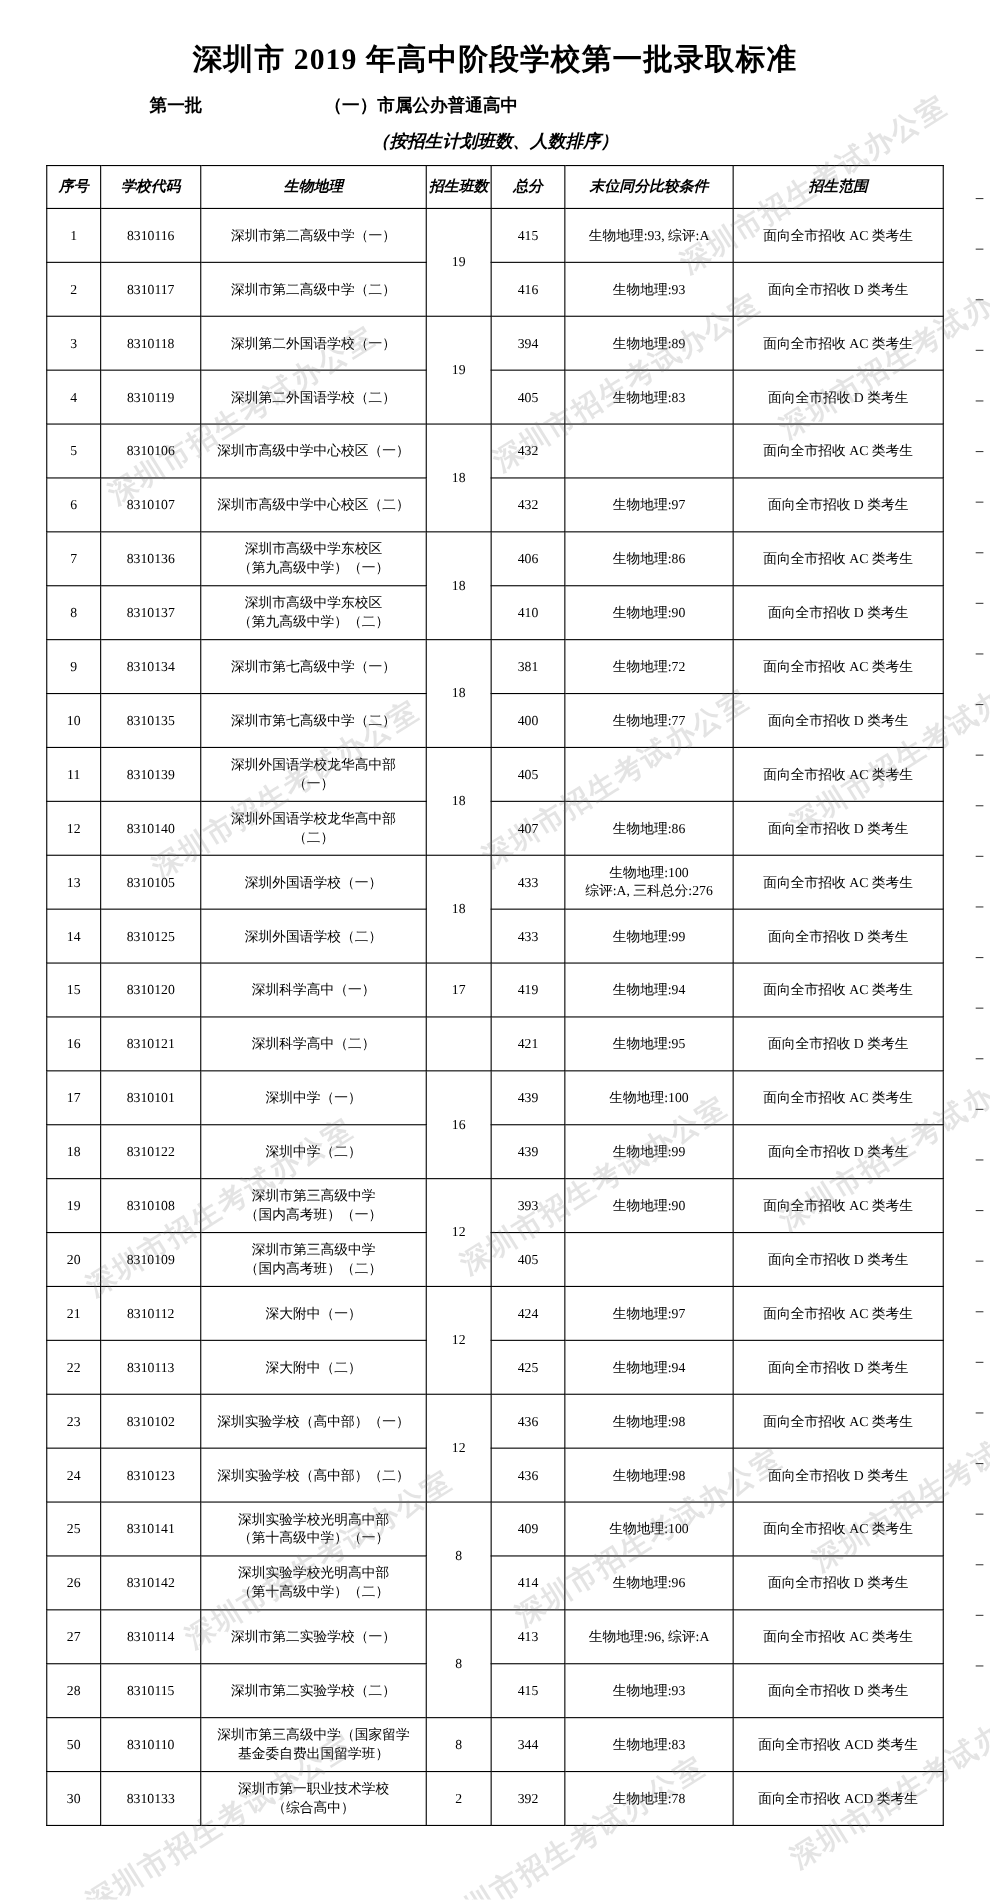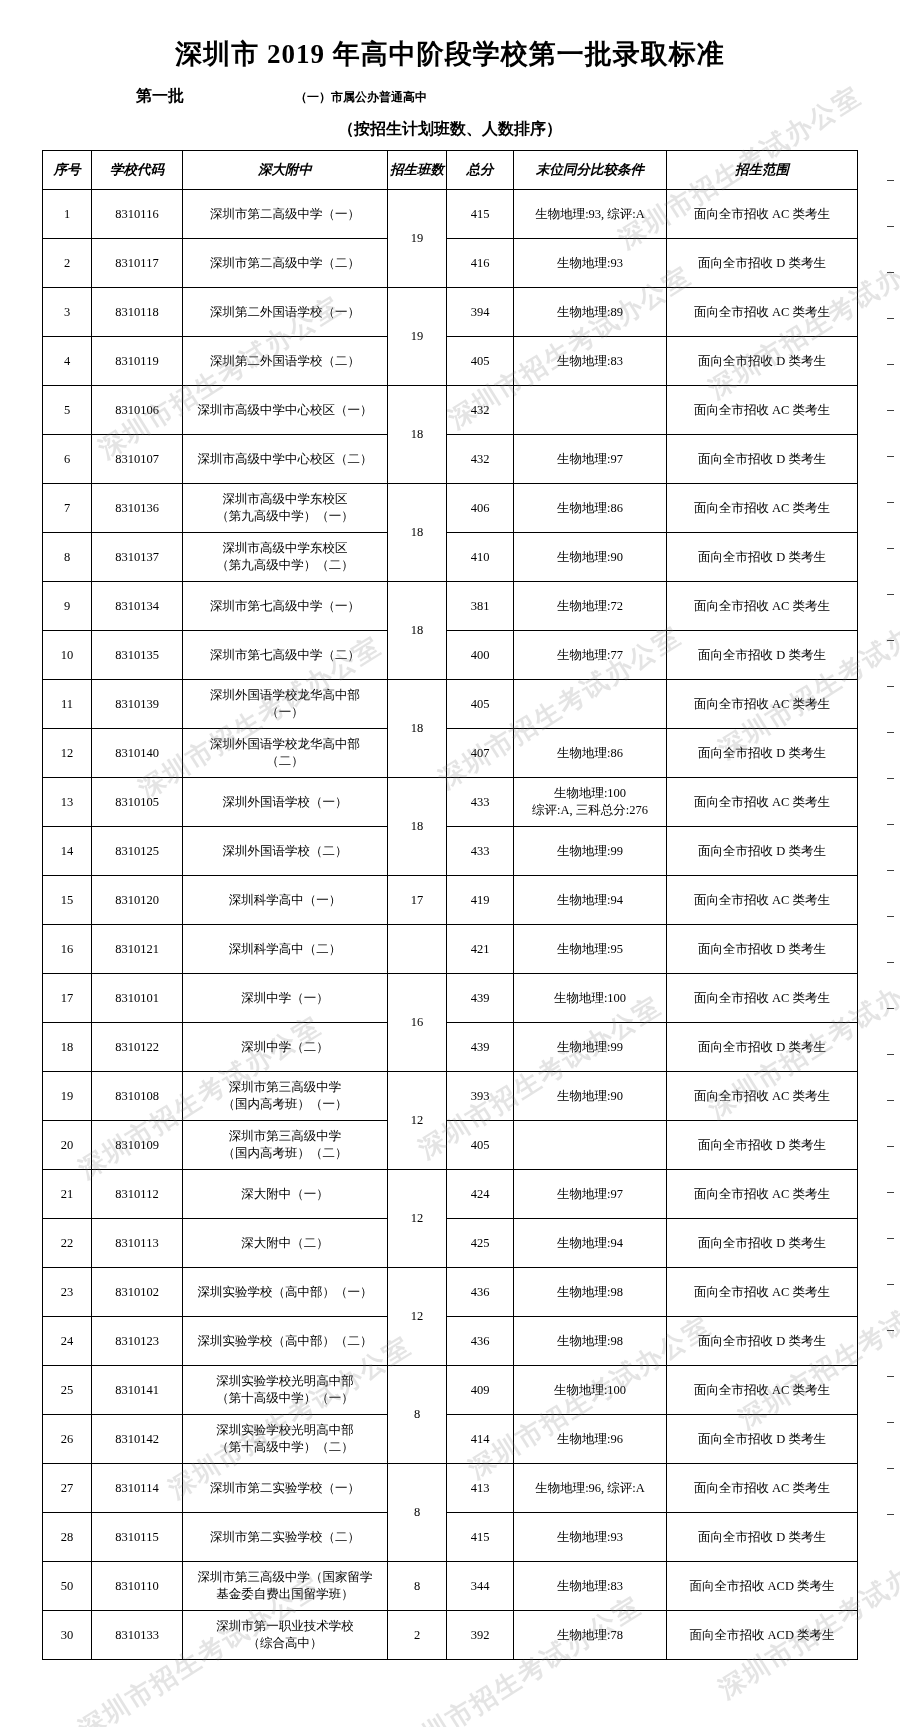--- a/index.html
+++ b/index.html
@@ -39,29 +39,30 @@
   }
   .subhead-left {
     width: 200px;
     text-align: center;
     font-size: 16px;
     font-weight: bold;
   }
   .subhead-center {
     flex: 1;
     text-align: left;
-    font-size: 12px;
+    font-size: 16px;
     font-weight: bold;
     padding-left: 35px;
   }
   .subhead-2 {
     text-align: center;
     font-size: 16px;
     font-weight: bold;
     margin: 12px 0 10px 0;
+    font-style: italic;
   }
   table.main {
     border-collapse: collapse;
     margin: 0 auto;
     width: 780px;
     table-layout: fixed;
     background: transparent;
   }
   table.main th, table.main td {
     border: 1px solid #000000;
@@ -148,21 +149,21 @@
     <div class="subhead-center">（一）市属公办普通高中</div>
   </div>
 
   <div class="subhead-2">（按招生计划班数、人数排序）</div>
 
   <table class="main">
     <thead>
       <tr>
         <th class="c-seq">序号</th>
         <th class="c-code">学校代码</th>
-        <th class="c-name">深大附中</th>
+        <th class="c-name">生物地理</th>
         <th class="c-class">招生班数</th>
         <th class="c-score">总分</th>
         <th class="c-cond">末位同分比较条件</th>
         <th class="c-range">招生范围</th>
       </tr>
     </thead>
     <tbody id="table-body">
         <tr class="row-tall">
           <td class="c-seq">1</td>
           <td class="c-code">8310116</td>

